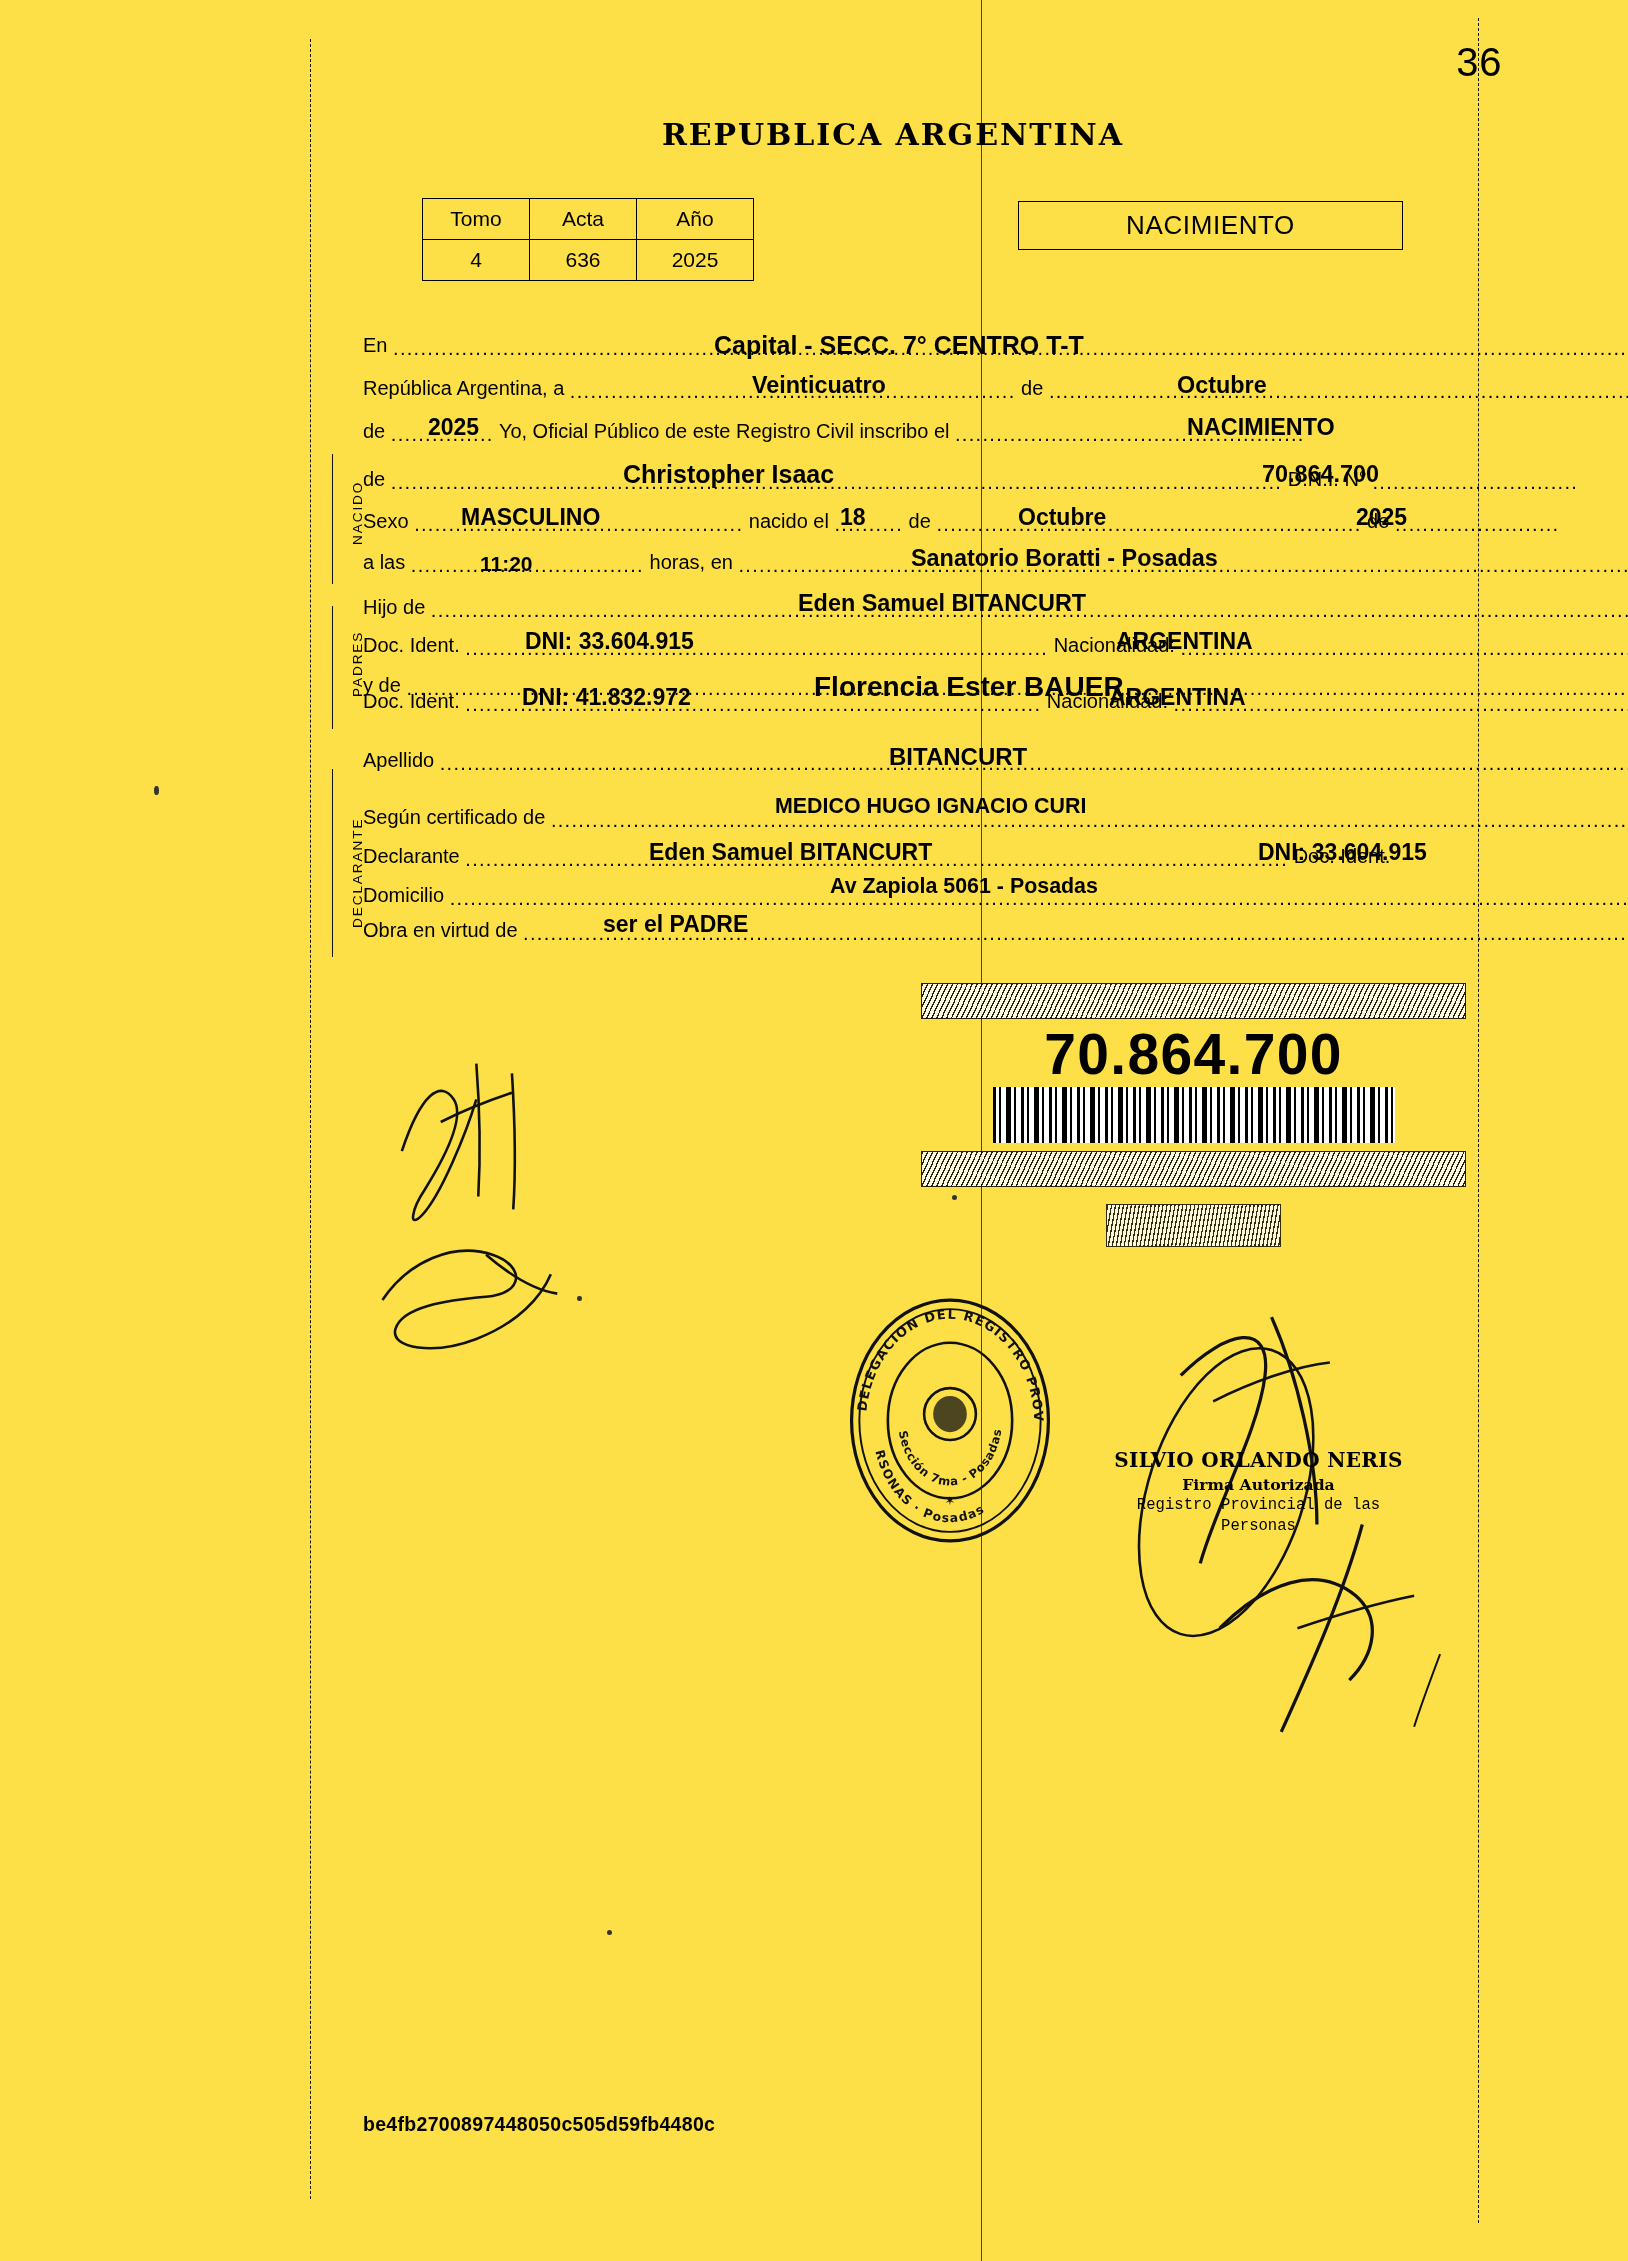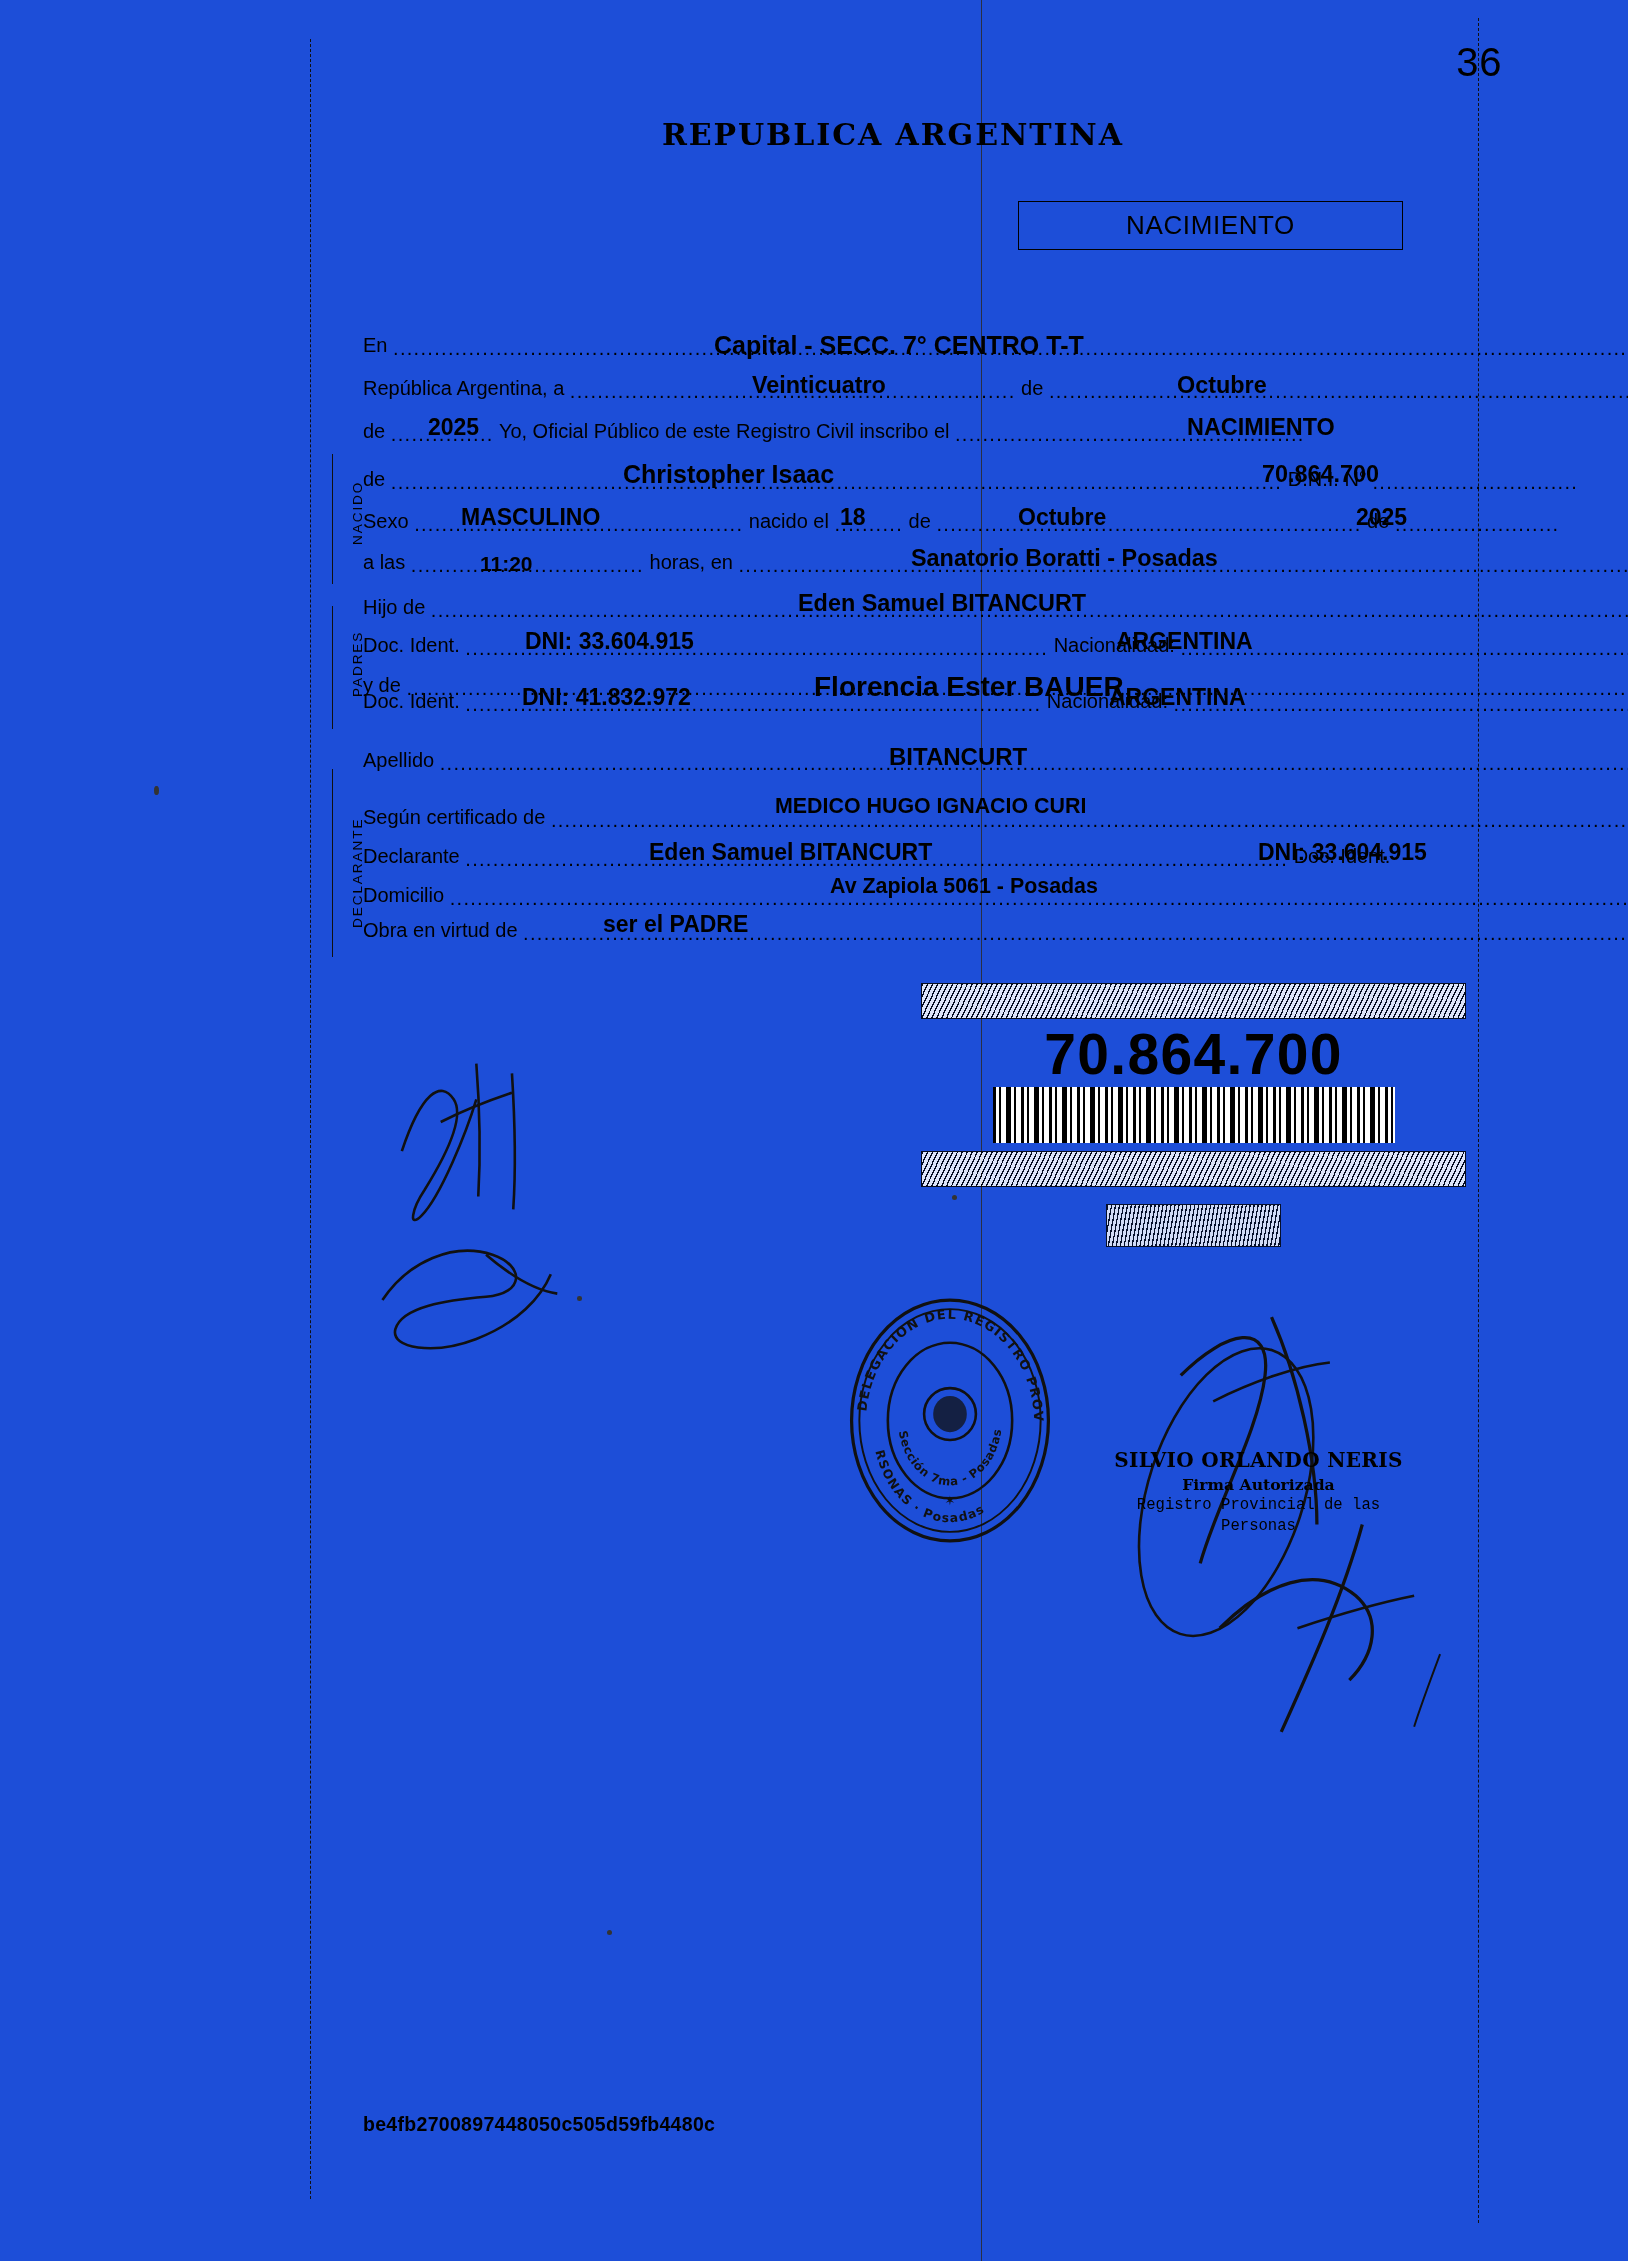--- a/index.html
+++ b/index.html
@@ -8,21 +8,21 @@
     background: #ffffff;
   }
   body {
     font-family: "Liberation Sans", sans-serif;
     color: #000;
   }
   .page {
     position: relative;
     width: 1629px;
     height: 2261px;
-    background: #1d4ed8;
+    background: #fde047;
     overflow: hidden;
   }
 
   
   .dash-left {
     position: absolute;
     left: 310px;
     top: 39px;
     width: 0;
     height: 2160px;
@@ -285,20 +285,34 @@
 
   <div class="fold"></div>
   <div class="dash-left"></div>
   <div class="dash-right"></div>
 
   <div class="page-number">36</div>
 
 
   <div class="title">REPUBLICA ARGENTINA</div>
 
+  <table class="ta-table">
+    <tbody>
+        <tr>
+      <td>Tomo</td>
+      <td>Acta</td>
+      <td class="wide">Año</td>
+    </tr>
+    <tr>
+      <td>4</td>
+      <td>636</td>
+      <td class="wide">2025</td>
+    </tr>
+  </tbody>
+    </table>
 
   <div class="nacimiento-box">NACIMIENTO</div>
 
   <div class="vlabel" style="left:350px; top:545px;">NACIDO</div>
   <div class="vrule" style="left:332px; top:454px; height:130px;"></div>
 
   <div class="vlabel" style="left:350px; top:697px;">PADRES</div>
   <div class="vrule" style="left:332px; top:606px; height:123px;"></div>
 
   <div class="vlabel" style="left:350px; top:928px;">DECLARANTE</div>

